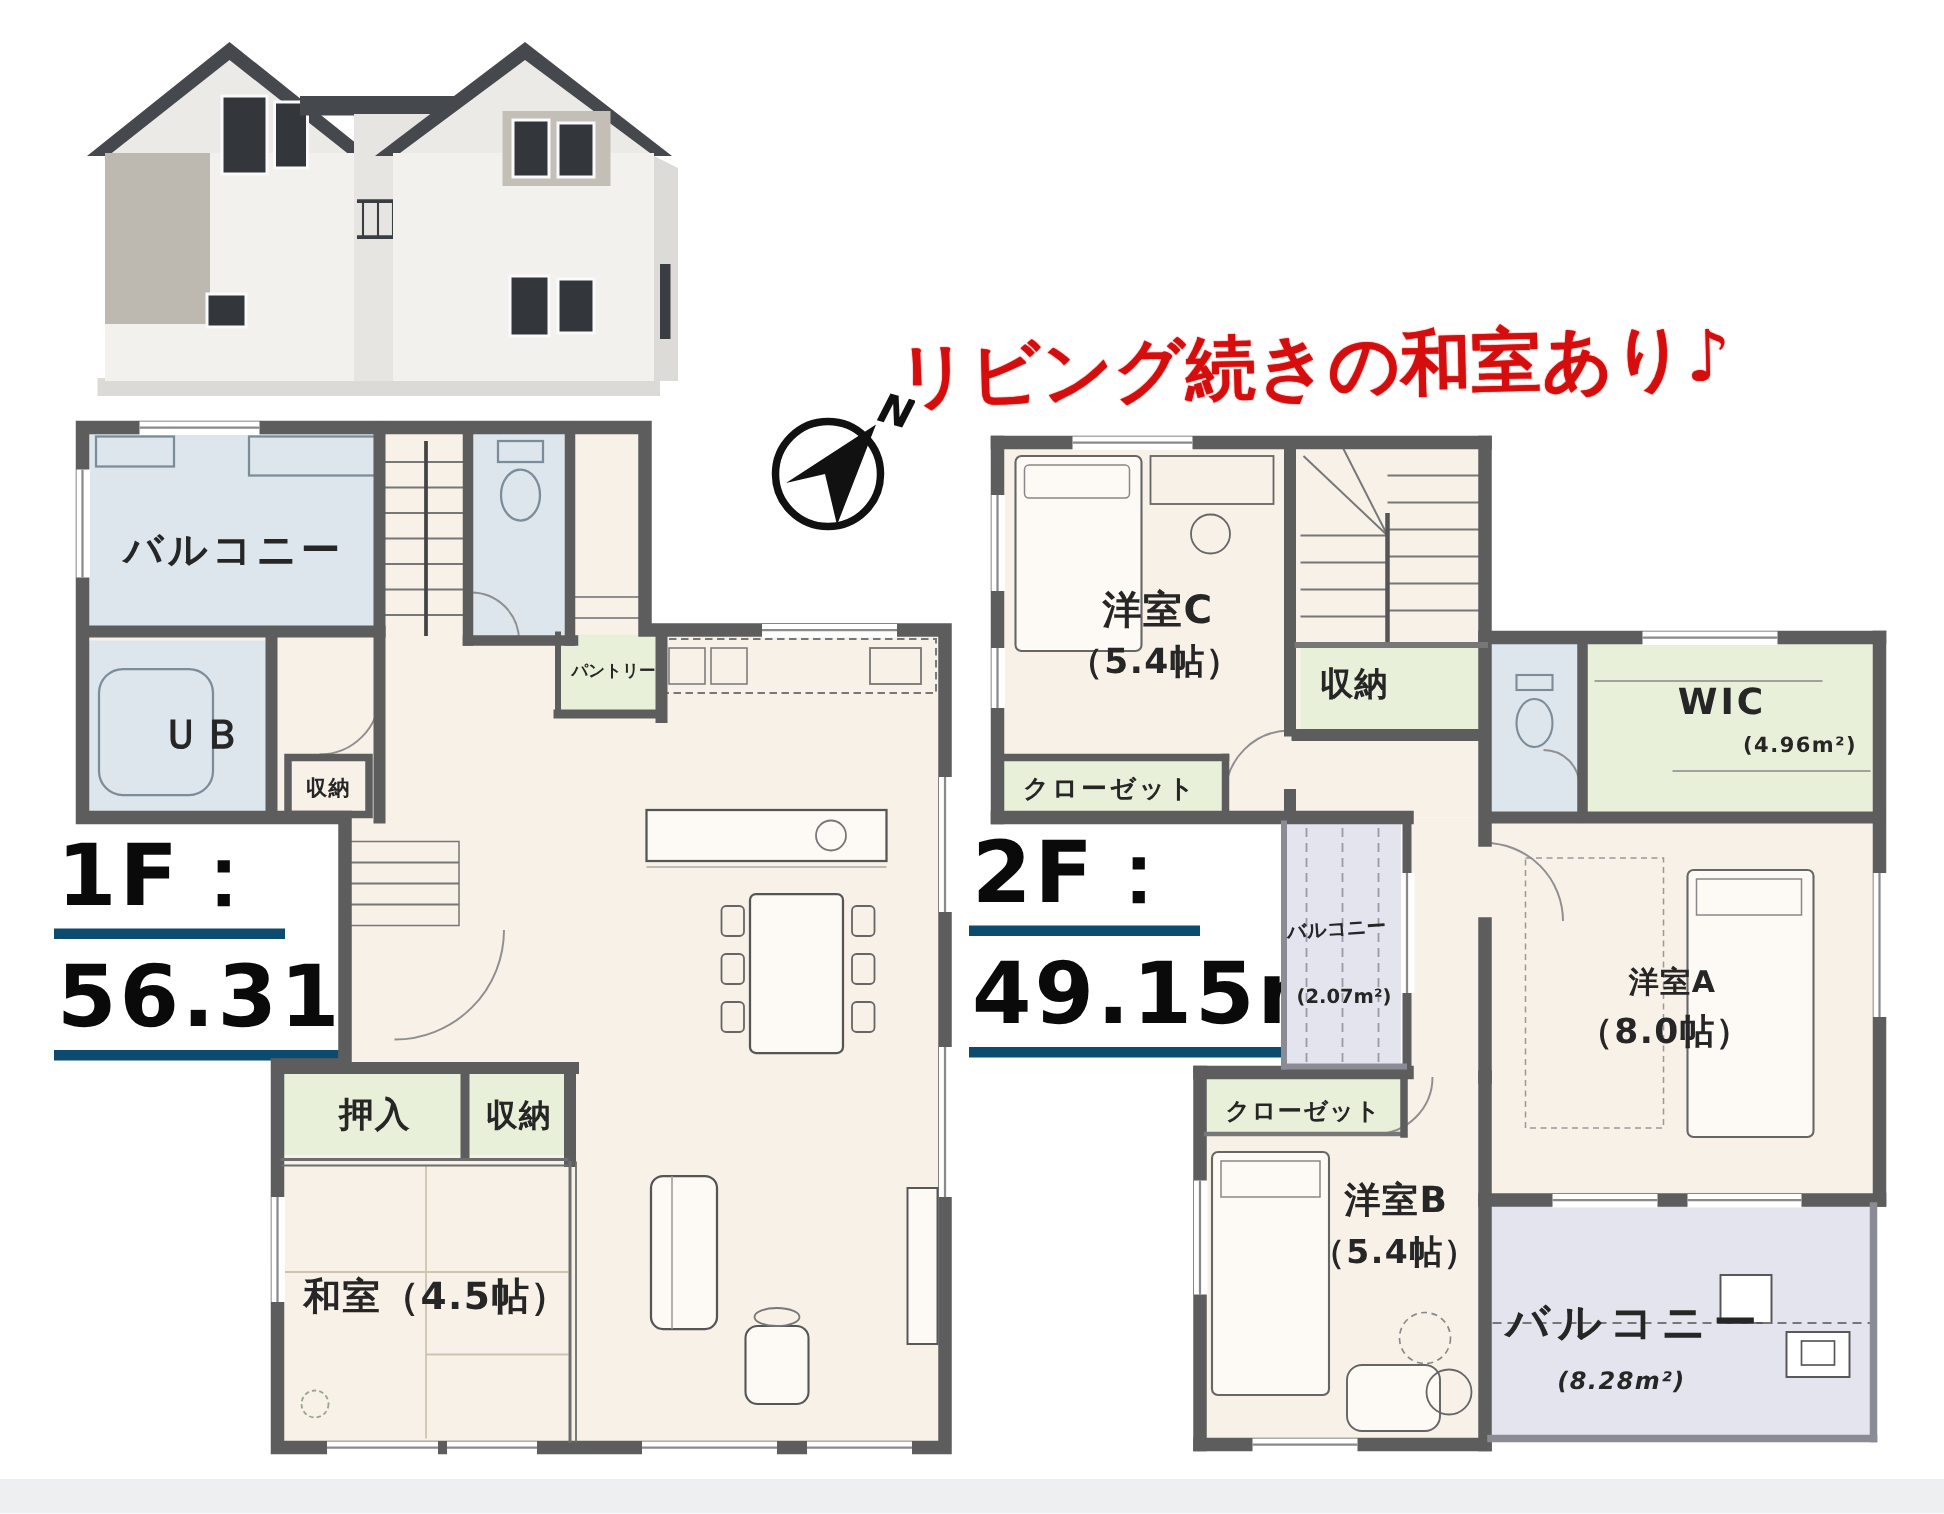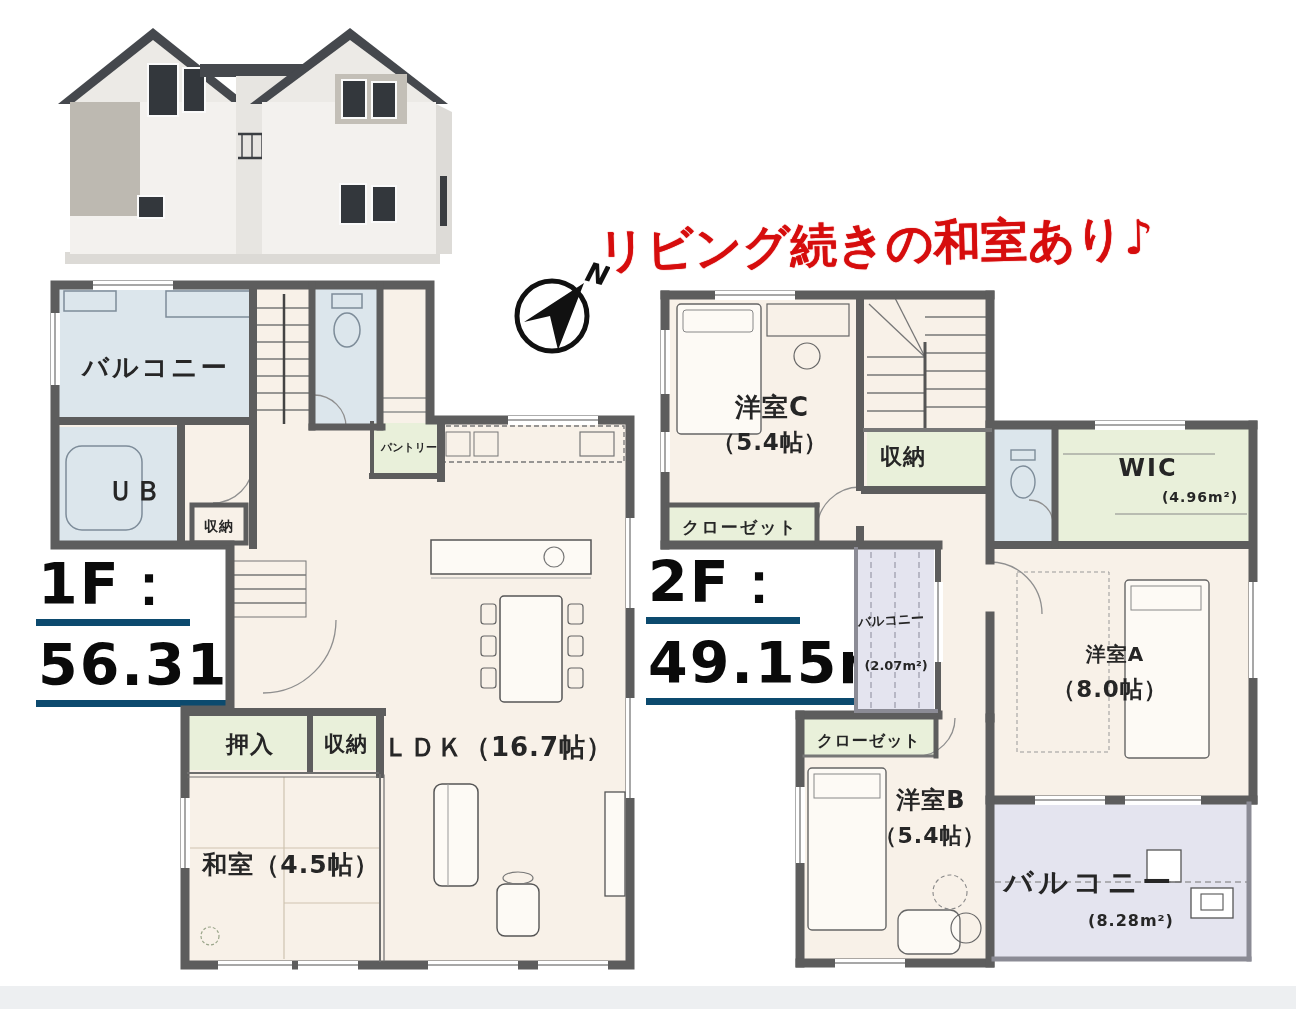--- a/index.html
+++ b/index.html
@@ -325,35 +325,34 @@
         <line x1="180" y1="681" x2="250" y2="681"></line>
           <line x1="283" y1="300" x2="283" y2="380"></line>
       </g>
     </g>
   </svg>
 
   <div class="lbl" style="left:156px;top:367px;font-size:26px;letter-spacing:3px;">バルコニー</div>
   <div class="lbl" style="left:135px;top:490px;font-size:27px;">ＵＢ</div>
   <div class="lbl" style="left:219px;top:526px;font-size:14px;">収納</div>
   <div class="lbl" style="left:409px;top:447px;font-size:11px;letter-spacing:0;">パントリー</div>
-  <div class="lbl" style="left:498px;top:747px;font-size:26px;">ＬＤＫ（16.7帖）</div>
   <div class="lbl" style="left:250px;top:744px;font-size:23px;">押入</div>
   <div class="lbl" style="left:346px;top:744px;font-size:21px;">収納</div>
   <div class="lbl" style="left:291px;top:864px;font-size:25px;">和室（4.5帖）</div>
 
   <div class="lbl" style="left:772px;top:407px;font-size:26px;text-align:right;">洋室C</div>
   <div class="lbl" style="left:770px;top:442px;font-size:23px;">（5.4帖）</div>
   <div class="lbl" style="left:740px;top:527px;font-size:17px;letter-spacing:2px;">クローゼット</div>
   <div class="lbl" style="left:903px;top:457px;font-size:22px;">収納</div>
   <div class="lbl" style="left:1148px;top:468px;font-size:24px;letter-spacing:2px;">WIC</div>
   <div class="lbl" style="left:1200px;top:497px;font-size:14px;">(4.96m²)</div>
   <div class="lbl" style="left:891px;top:620px;font-size:13px;letter-spacing:0;transform:translate(-50%,-50%) rotate(-4deg);">バルコニー</div>
   <div class="lbl" style="left:896px;top:645px;font-size:13px;letter-spacing:0;margin-top:20px;">(2.07m²)</div>
   <div class="lbl" style="left:1115px;top:654px;font-size:20px;">洋室A</div>
   <div class="lbl" style="left:1110px;top:689px;font-size:23px;">（8.0帖）</div>
   <div class="lbl" style="left:869px;top:741px;font-size:16px;letter-spacing:1px;">クローゼット</div>
   <div class="lbl" style="left:931px;top:800px;font-size:24px;">洋室B</div>
   <div class="lbl" style="left:930px;top:836px;font-size:22px;">（5.4帖）</div>
   <div class="lbl" style="left:1090px;top:882px;font-size:29px;letter-spacing:5px;">バルコニー</div>
-  <div class="lbl" style="left:1131px;top:921px;font-size:16px;">(8.28m²)</div>
+  <div class="lbl" style="left:1081px;top:921px;font-size:16px;font-style:italic;">(8.28m²)</div>
 
   <div class="bottom-strip"></div>
 </div>
 
 </body></html>

